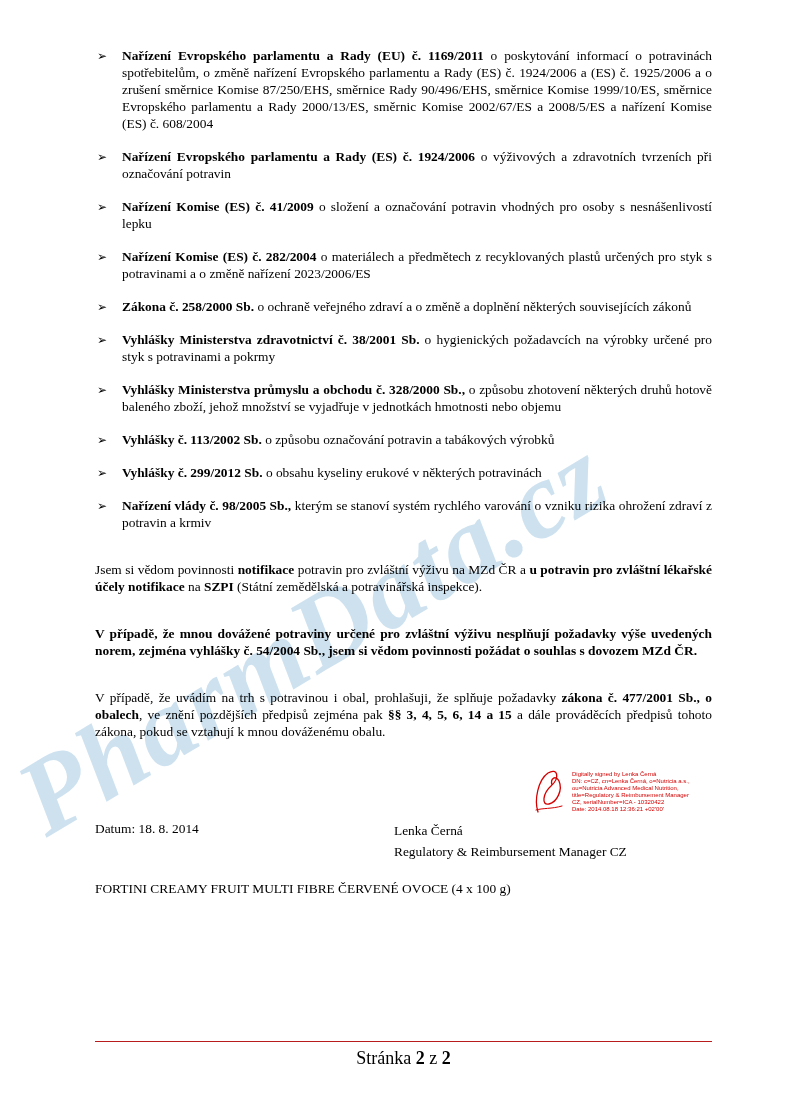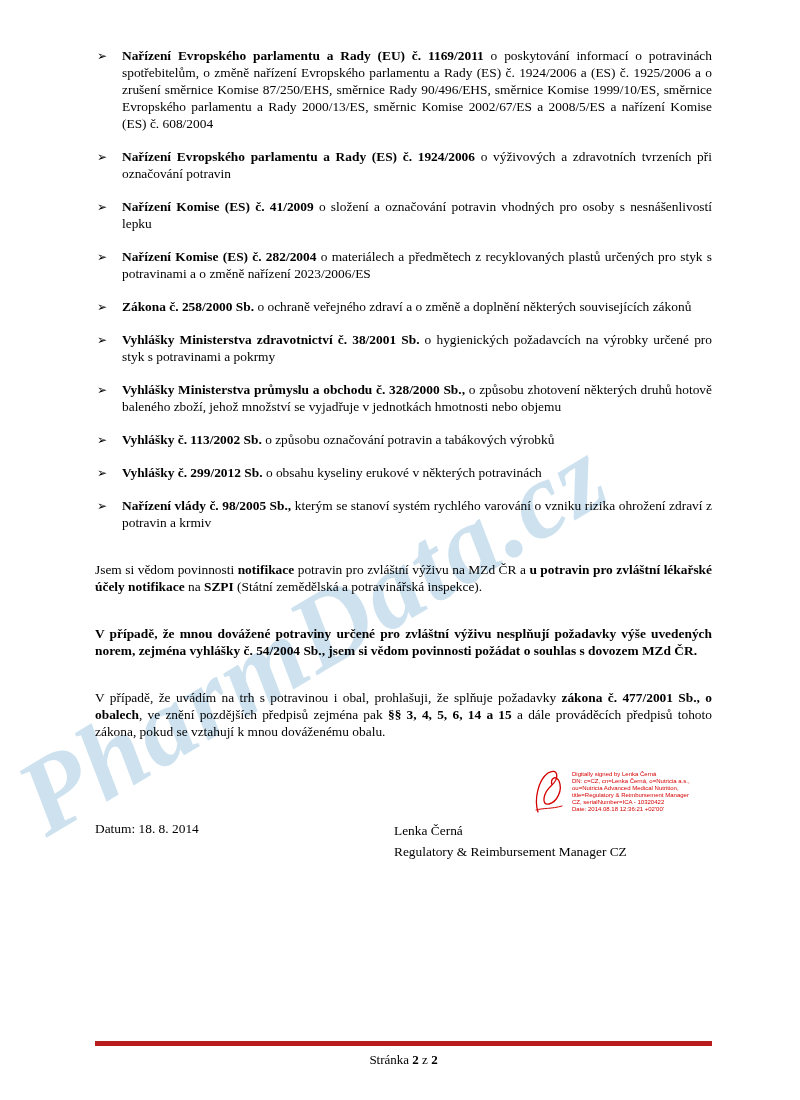--- a/index.html
+++ b/index.html
@@ -24,21 +24,21 @@
   .sig-scribble{width:42px;height:52px;margin-right:2px;flex:0 0 auto;}
   .sig-text{width:136px;font-family:"Liberation Sans", sans-serif;font-size:6px;line-height:7px;color:#d40000;text-align:left;}
   .datum-row{display:flex;margin-top:0;}
   .datum{white-space:nowrap;}
   .signer{margin-left:auto;margin-right:18px;width:300px;text-align:left;line-height:21px;}
   .products-heading{margin-top:36px;}
   .product-lines{margin-top:18px;}
   .product-line{line-height:17px;}
   .footer{
     position:absolute;left:95px;right:88px;top:1041px;z-index:1;
-    border-top:5px solid #b91c1c;text-align:center;font-size:13px;padding-top:6px;
+    border-top:1px solid #b91c1c;text-align:center;font-size:18px;padding-top:6px;
     font-family:"Liberation Serif", serif;
   }
 </style>
 </head>
 <body>
 
 <div class="page">
 
   <div class="watermark">PharmData.cz</div>
 
@@ -100,19 +100,20 @@
 
     <div class="datum-row">
       <span class="datum">Datum: 18. 8. 2014</span>
       <span class="signer">
         <span style="display:block">Lenka Černá</span>
         <span style="display:block">Regulatory &amp;  Reimbursement Manager CZ</span>
       </span>
     </div>
 
     <div class="product-lines">
+      <div class="product-line">FORTINI CREAMY FRUIT MULTI FIBRE ČERVENÉ OVOCE (4 x 100 g)</div>
     </div>
 
   </div>
 
   <div class="footer"><span>Stránka </span><b>2</b><span> z </span><b>2</b></div>
 
 </div>
 
 </body></html>

